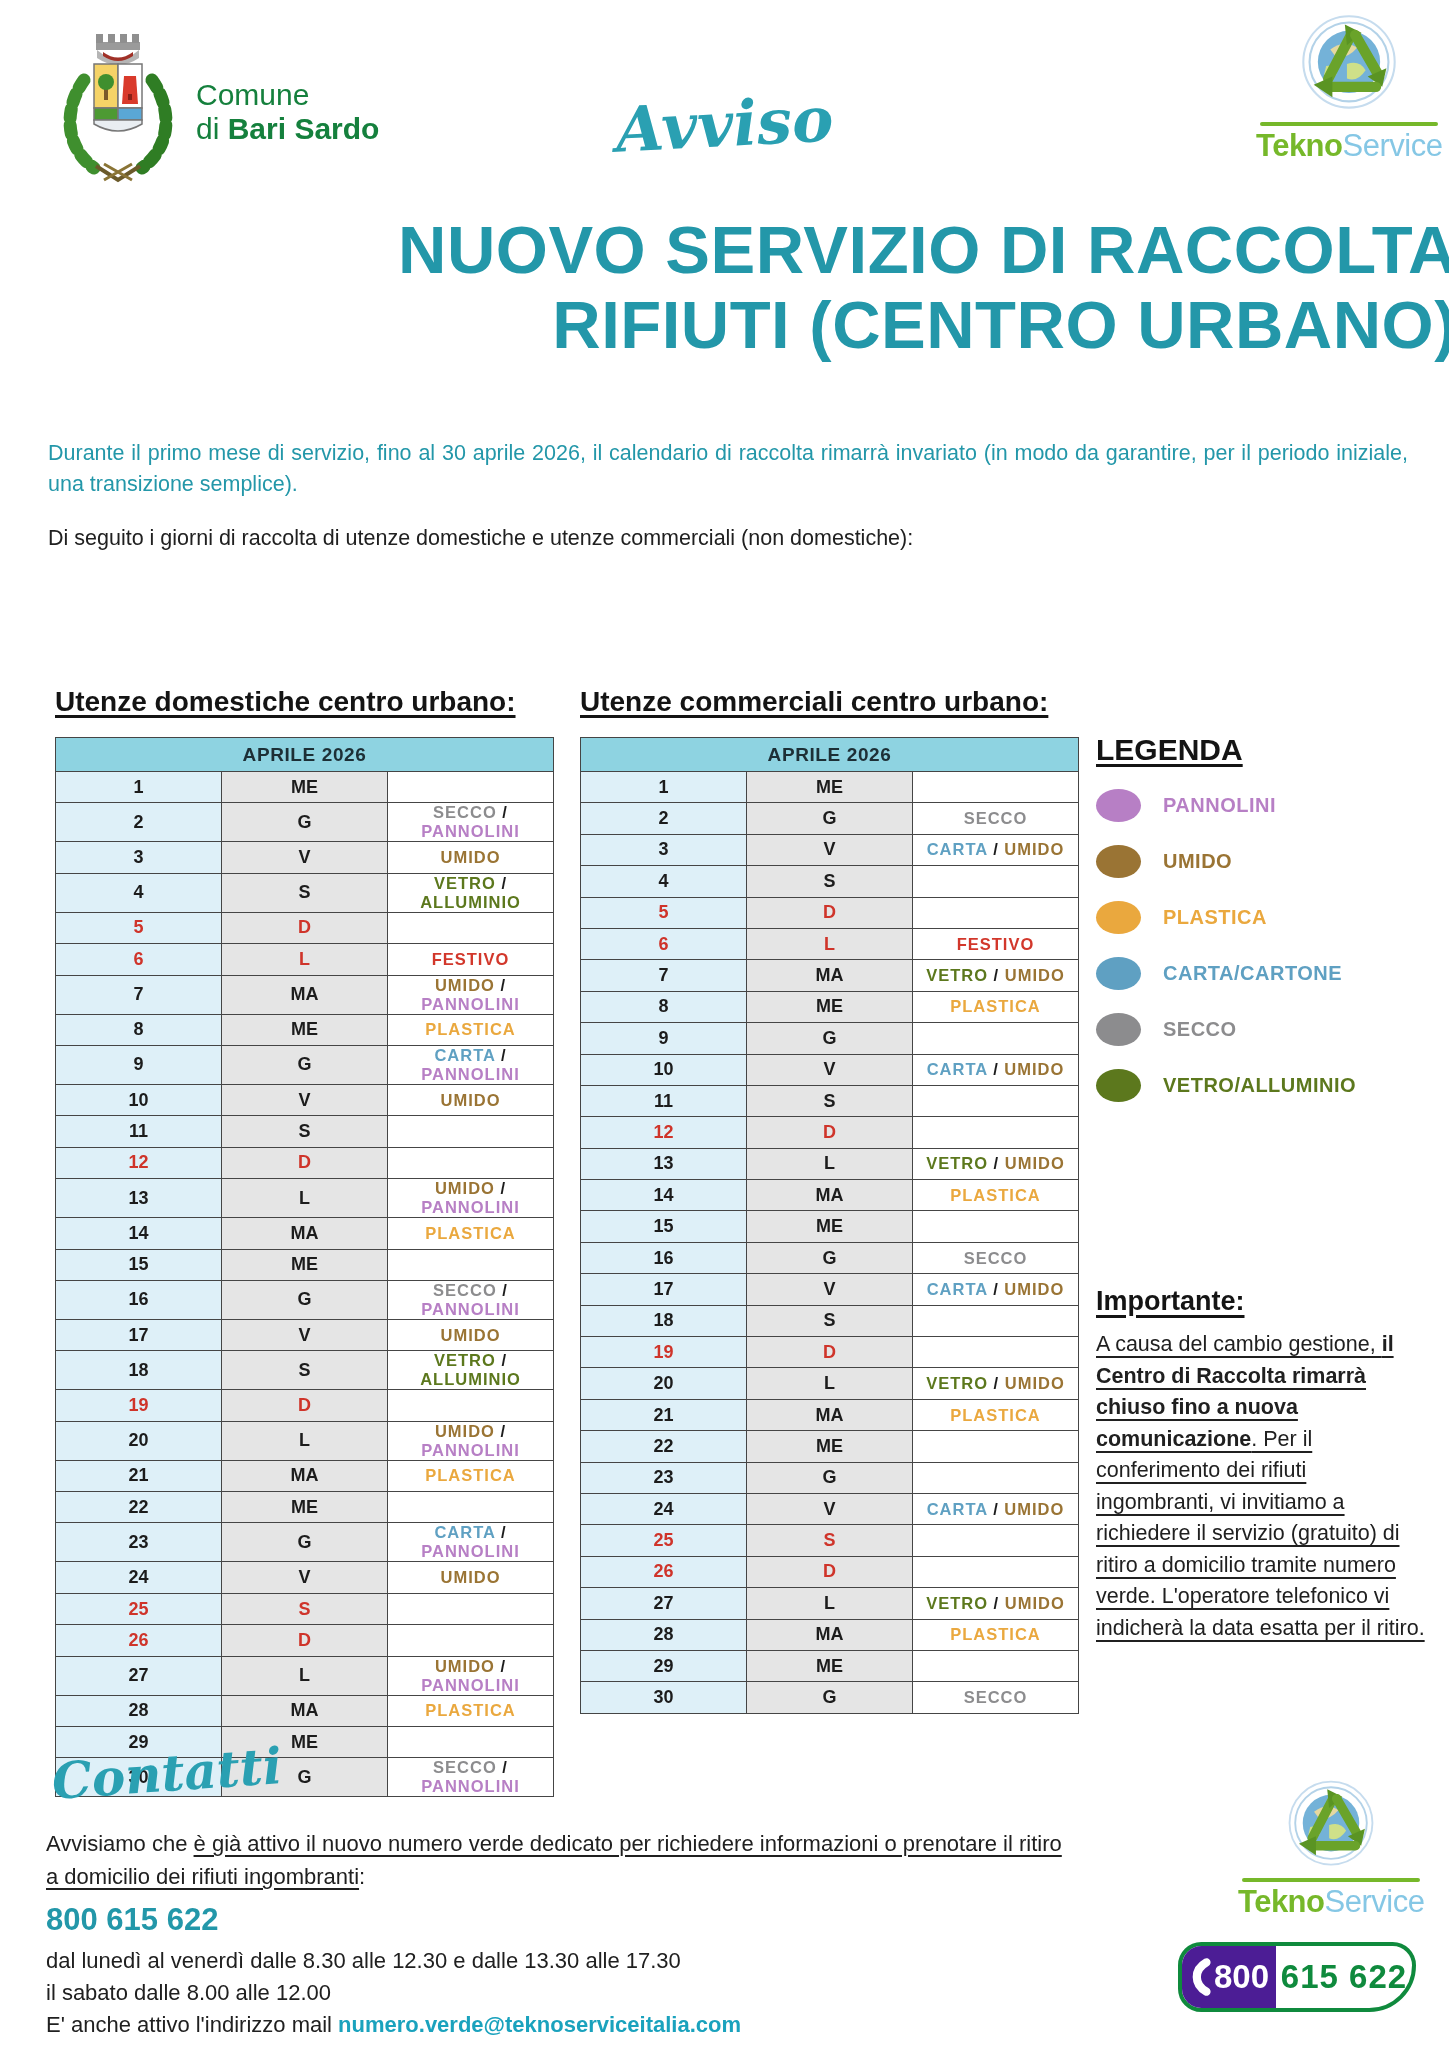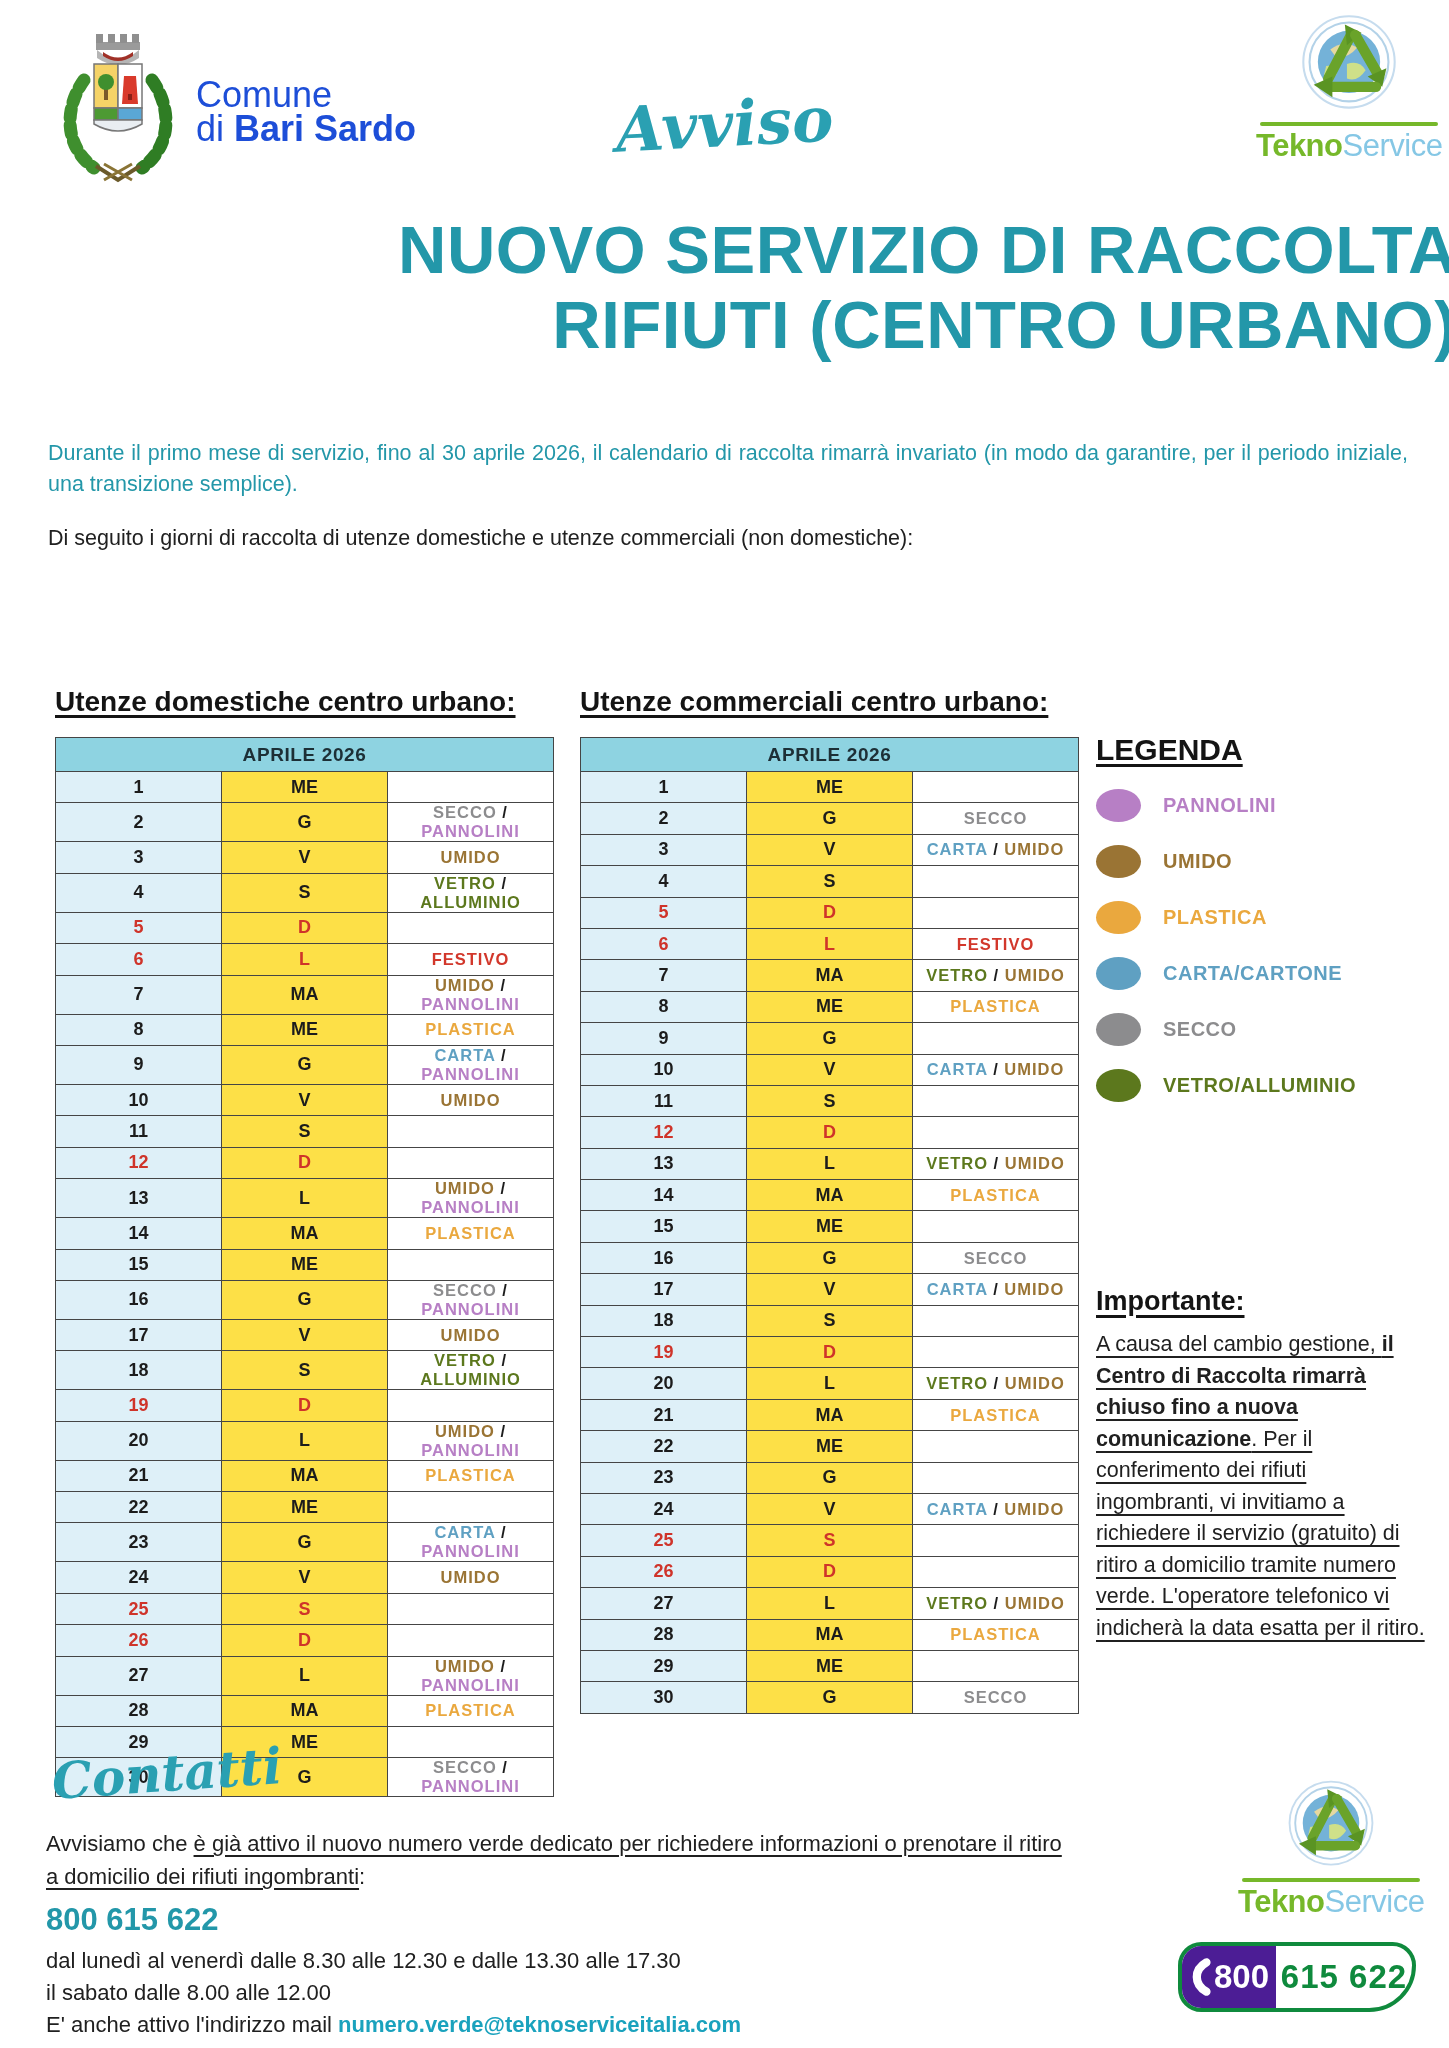--- a/index.html
+++ b/index.html
@@ -1,21 +1,21 @@
 <!DOCTYPE html>
 <html><head>
 <meta charset="utf-8">
 <style>
   html,body{margin:0;padding:0;background:#e8e8e8;}
   .page{position:relative;width:1449px;height:2048px;background:#ffffff;margin:0 auto;
         font-family:"Liberation Sans",sans-serif;color:#1c1c1c;overflow:hidden;}
 
   
   .coa{position:absolute;left:56px;top:28px;width:124px;height:168px;}
-  .comune-text{position:absolute;left:196px;top:78px;font-size:36px;line-height:34px;color:#1d4ed8;}
+  .comune-text{position:absolute;left:196px;top:78px;font-size:30px;line-height:34px;color:#15803d;}
   .comune-text b{font-weight:bold;}
 
   .ts-logo{width:186px;text-align:center;}
   .ts-top{position:absolute;left:1256px;top:10px;}
   .ts-bottom{position:absolute;left:1238px;top:1776px;}
   .ts-line{height:4px;background:#76b82a;border-radius:2px;margin:0 4px 2px;}
   .ts-text{font-size:31px;letter-spacing:-0.5px;white-space:nowrap;}
   .ts-text .tek{color:#76b82a;font-weight:bold;}
   .ts-text .ser{color:#85c7e5;font-weight:normal;}
 
@@ -39,21 +39,21 @@
   .cap-dom{left:55px;}
   .cap-com{left:580px;}
 
   table.cal{position:absolute;top:737px;width:499px;border-collapse:collapse;table-layout:fixed;}
   .cal-dom{left:55px;}
   .cal-com{left:580px;}
   .cal th{background:#8ed3e1;border:1.6px solid #454545;height:31px;font-size:19px;
           letter-spacing:0.6px;color:#1d2f36;font-weight:bold;}
   .cal td{border:1.6px solid #454545;height:30.4px;padding:0;}
   .c-day{width:48px;background:#def0f8;text-align:center;font-weight:bold;font-size:18px;}
-  .c-dow{width:47px;background:#fde047;text-align:center;font-weight:bold;font-size:18px;}
+  .c-dow{width:47px;background:#e5e5e5;text-align:center;font-weight:bold;font-size:18px;}
   .c-val{text-align:center;font-weight:bold;font-size:16.5px;letter-spacing:1px;background:#fff;}
   .hol{color:#cf342a !important;}
   .slash{color:#1c1c1c;}
 
   
   .legend{position:absolute;left:1096px;top:733px;width:345px;}
   .legend h2{margin:0 0 22px;font-size:30px;color:#141414;
              text-decoration:underline;text-decoration-thickness:3px;text-underline-offset:4px;}
   .l-item{display:flex;align-items:center;margin-bottom:23px;}
   .l-dot{width:45px;height:33px;border-radius:50%;margin-right:22px;flex:0 0 auto;}

